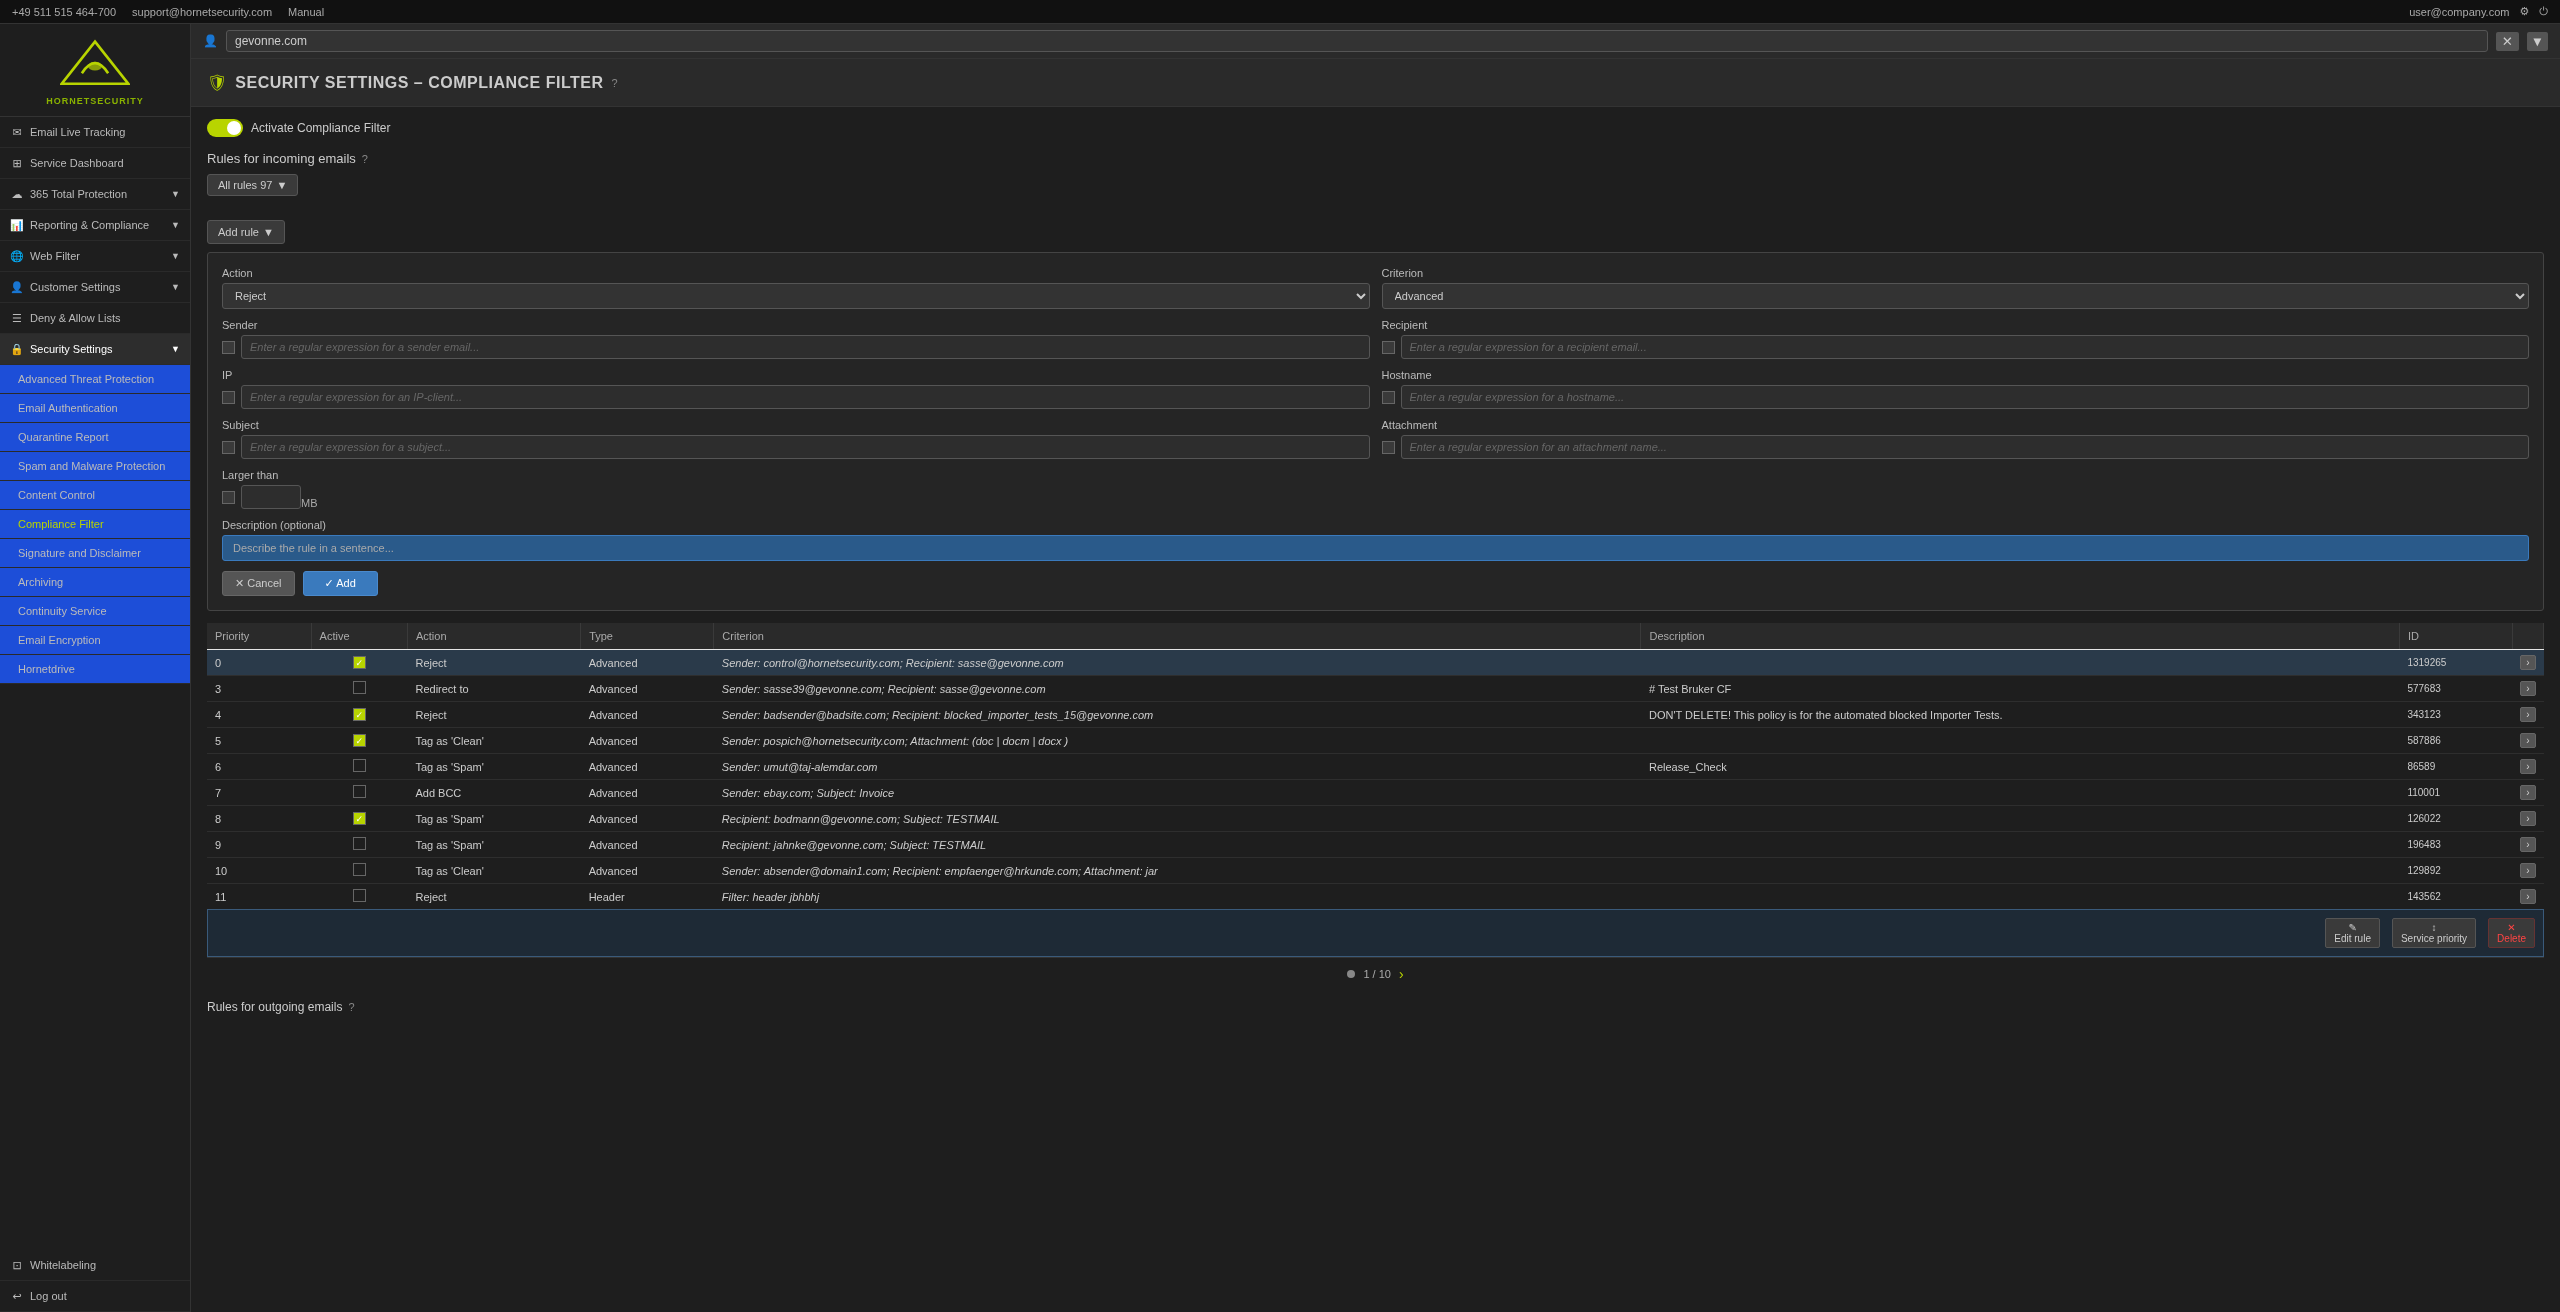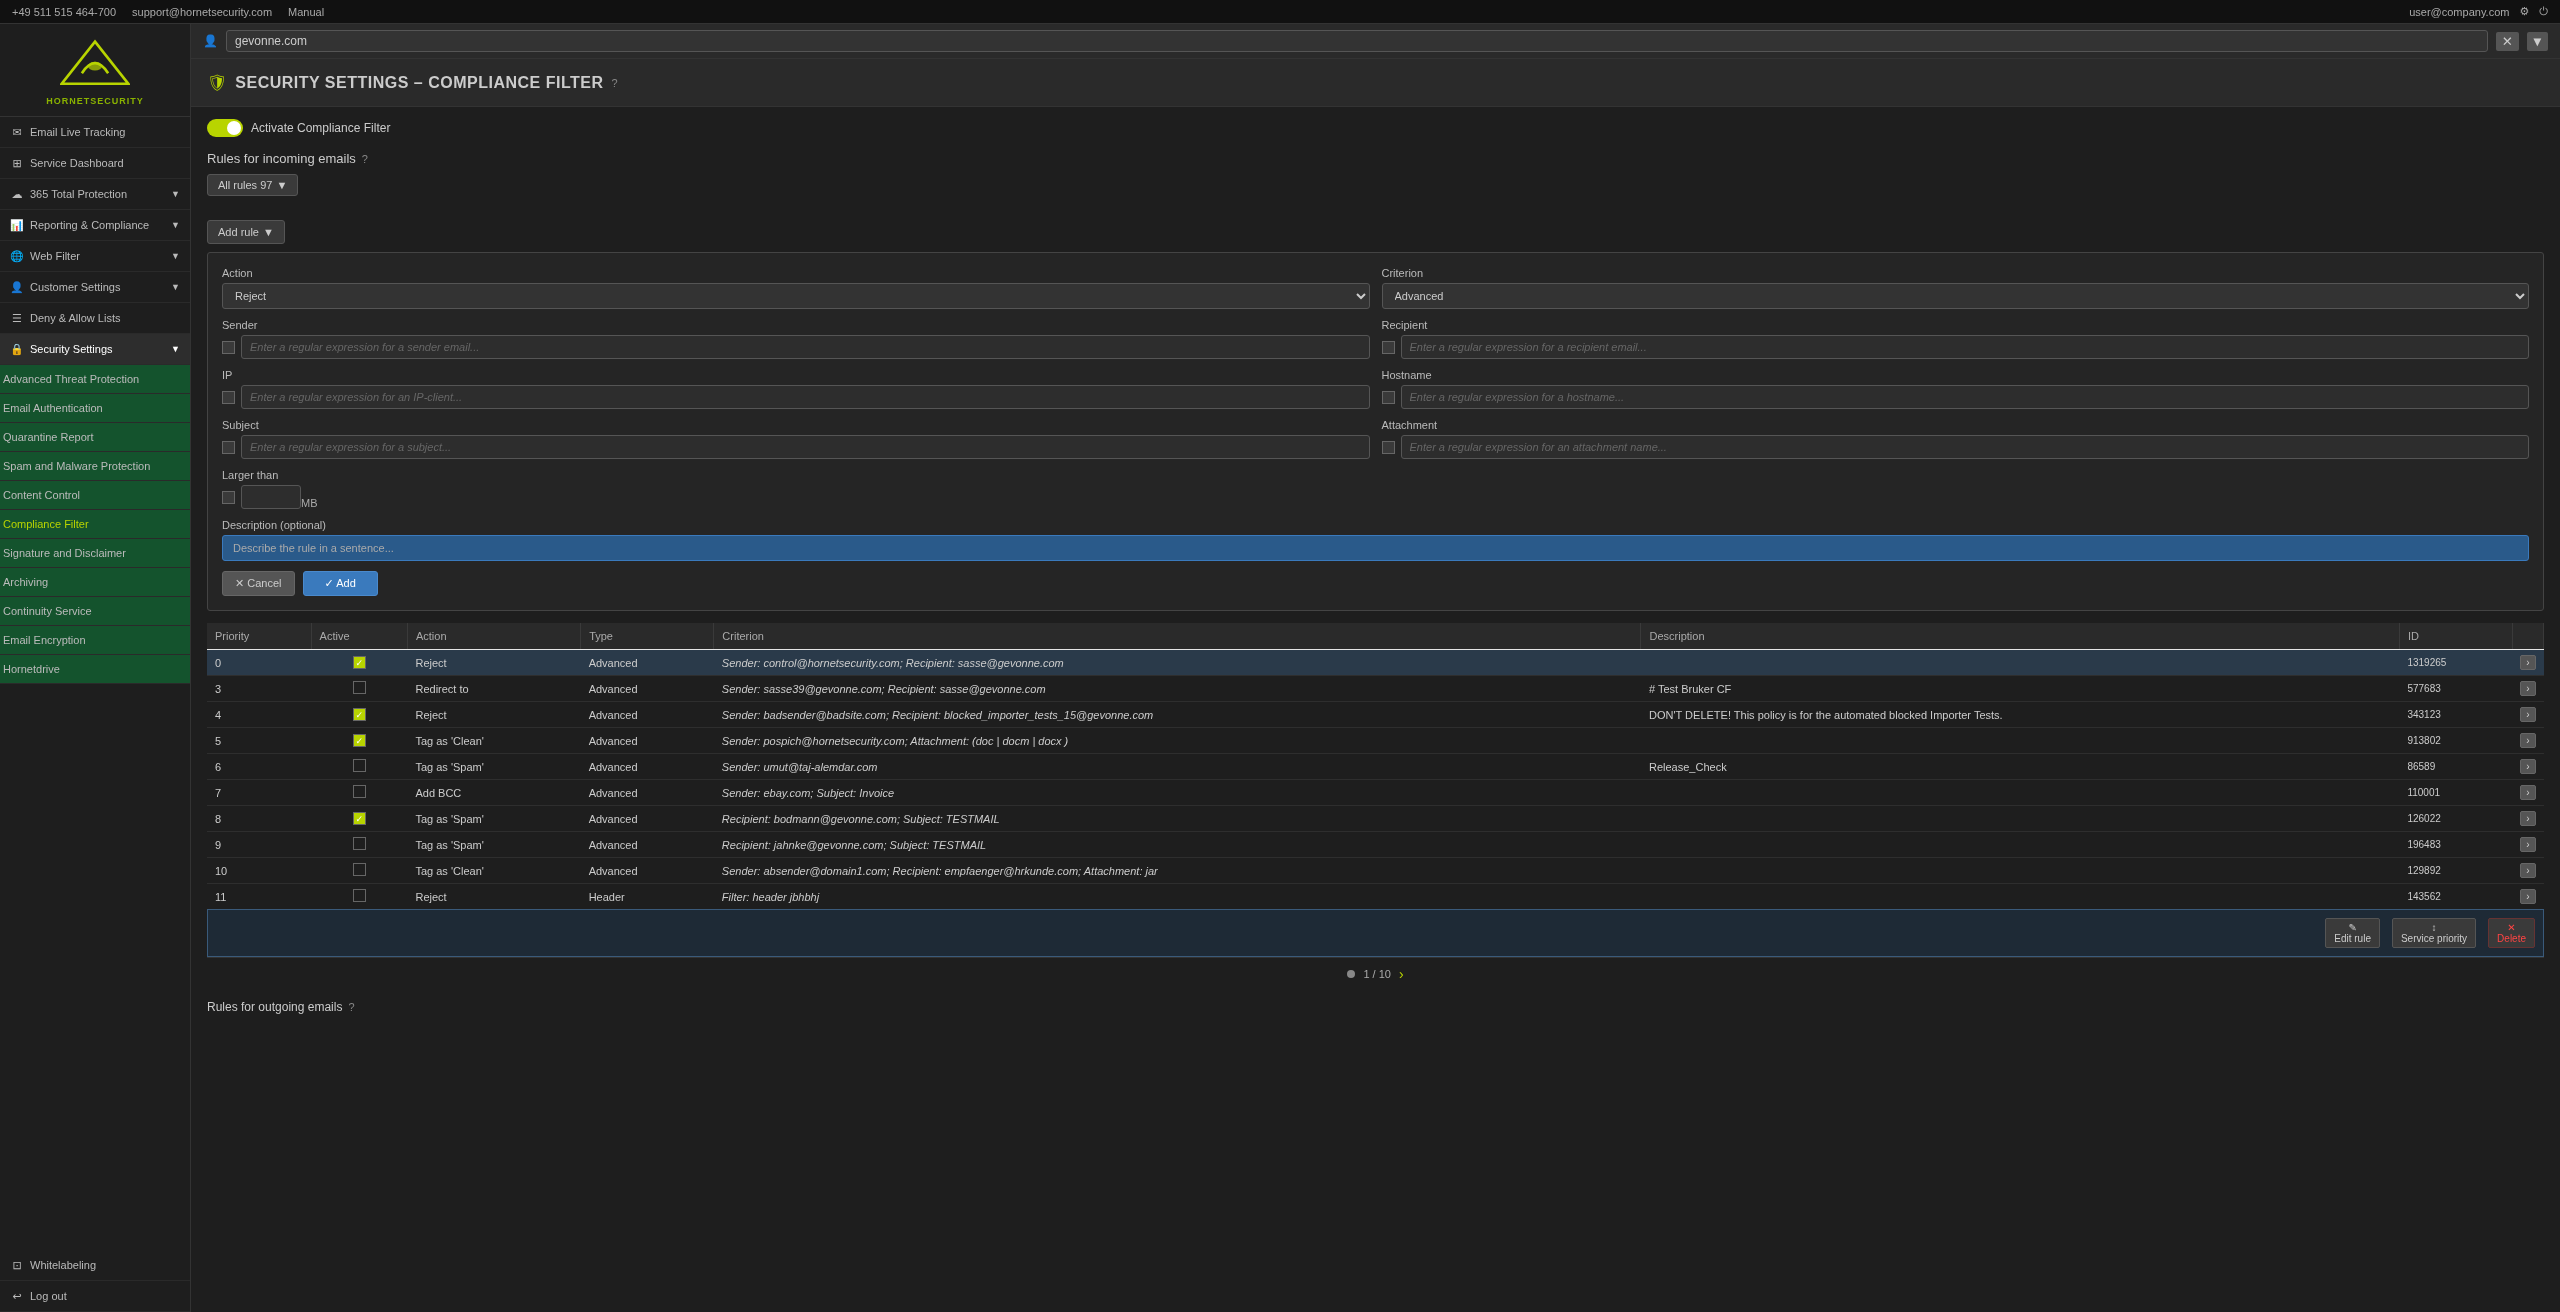--- a/index.html
+++ b/index.html
@@ -15,21 +15,21 @@
 
     
     .sidebar { width: 191px; background: #1e1e1e; display: flex; flex-direction: column; overflow-y: auto; border-right: 1px solid #333; flex-shrink: 0; }
     .logo-area { padding: 10px; display: flex; flex-direction: column; align-items: center; background: #1e1e1e; border-bottom: 1px solid #333; }
     .logo-box { width: 80px; height: 60px; display: flex; align-items: center; justify-content: center; }
     .logo-svg { width: 70px; height: 50px; }
     .logo-text { font-size: 9px; color: #8ab200; letter-spacing: 1px; margin-top: 2px; font-weight: bold; }
 
     .nav-item { display: flex; align-items: center; padding: 8px 10px; cursor: pointer; color: #bbb; font-size: 11px; border-bottom: 1px solid #2a2a2a; gap: 6px; }
     .nav-item.active { background: #2d2d2d; color: #fff; }
-    .nav-item.sub { padding-left: 3px; font-size: 11px; background: #14532d; }
+    .nav-item.sub { padding-left: 18px; font-size: 11px; background: #1d4ed8; }
     .nav-item.sub.active-sub { color: #b8d400; }
     .nav-icon { width: 14px; height: 14px; display: inline-flex; align-items: center; justify-content: center; font-size: 11px; flex-shrink: 0; }
     .nav-arrow { margin-left: auto; font-size: 9px; }
     .nav-group { background: #222; }
 
     
     .content { flex: 1; display: flex; flex-direction: column; overflow: hidden; }
 
     
     .domain-bar { background: #2a2a2a; padding: 6px 12px; display: flex; align-items: center; gap: 8px; border-bottom: 1px solid #333; }
@@ -411,21 +411,21 @@
   </tr>
             <tr>
     <td style="color:#ccc;">5</td>
     <td style="text-align:center;">
       <div style="width:13px;height:13px;background:#b8d400;border-color:#b8d400;border:1px solid #666;display:inline-flex;align-items:center;justify-content:center;font-size:9px;color:#fff;">✓</div>
     </td>
     <td style="color:#ccc;">Tag as 'Clean'</td>
     <td style="color:#ccc;">Advanced</td>
     <td class="italic-cell" style="font-style:italic;">Sender: pospich@hornetsecurity.com; Attachment: (doc | docm | docx )</td>
     <td style="color:#ccc;"></td>
-    <td class="id-cell">913802</td>
+    <td class="id-cell">587886</td>
     <td style="text-align:center;"><button class="arrow-btn">›</button></td>
   </tr>
             <tr>
     <td style="color:#ccc;">6</td>
     <td style="text-align:center;">
       <div style="width:13px;height:13px;border:1px solid #666;display:inline-flex;align-items:center;justify-content:center;font-size:9px;color:#fff;"></div>
     </td>
     <td style="color:#ccc;">Tag as 'Spam'</td>
     <td style="color:#ccc;">Advanced</td>
     <td class="italic-cell" style="font-style:italic;">Sender: umut@taj-alemdar.com</td>

